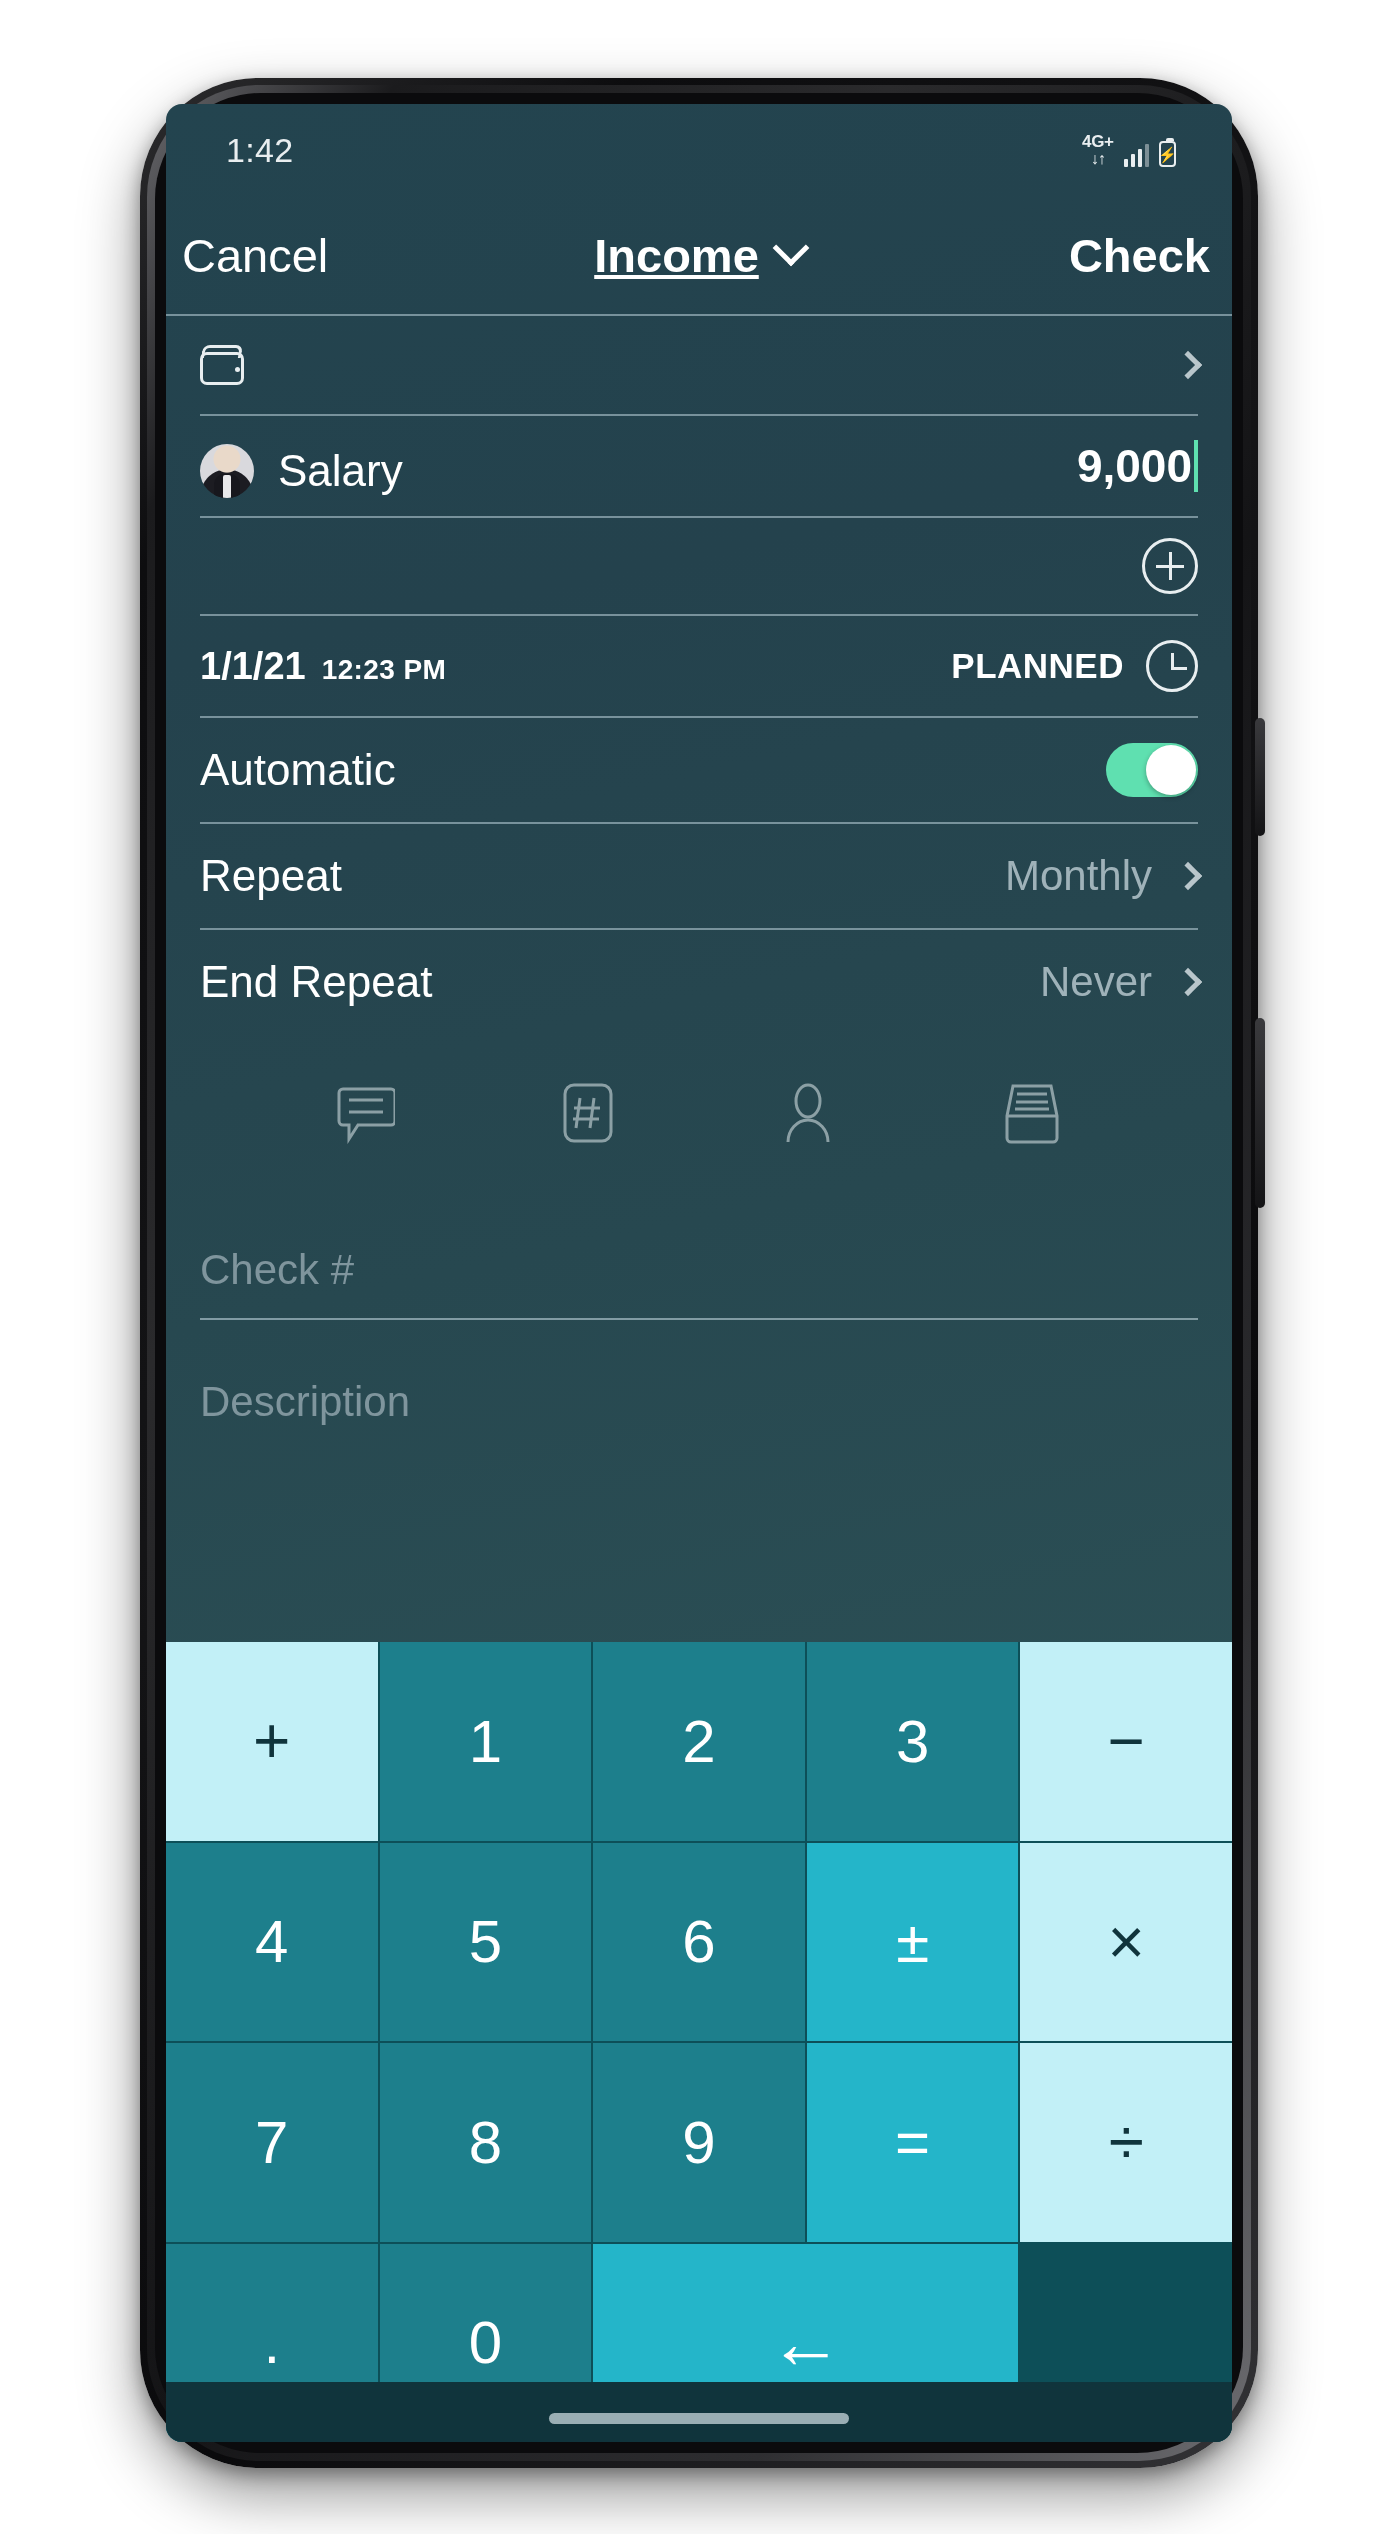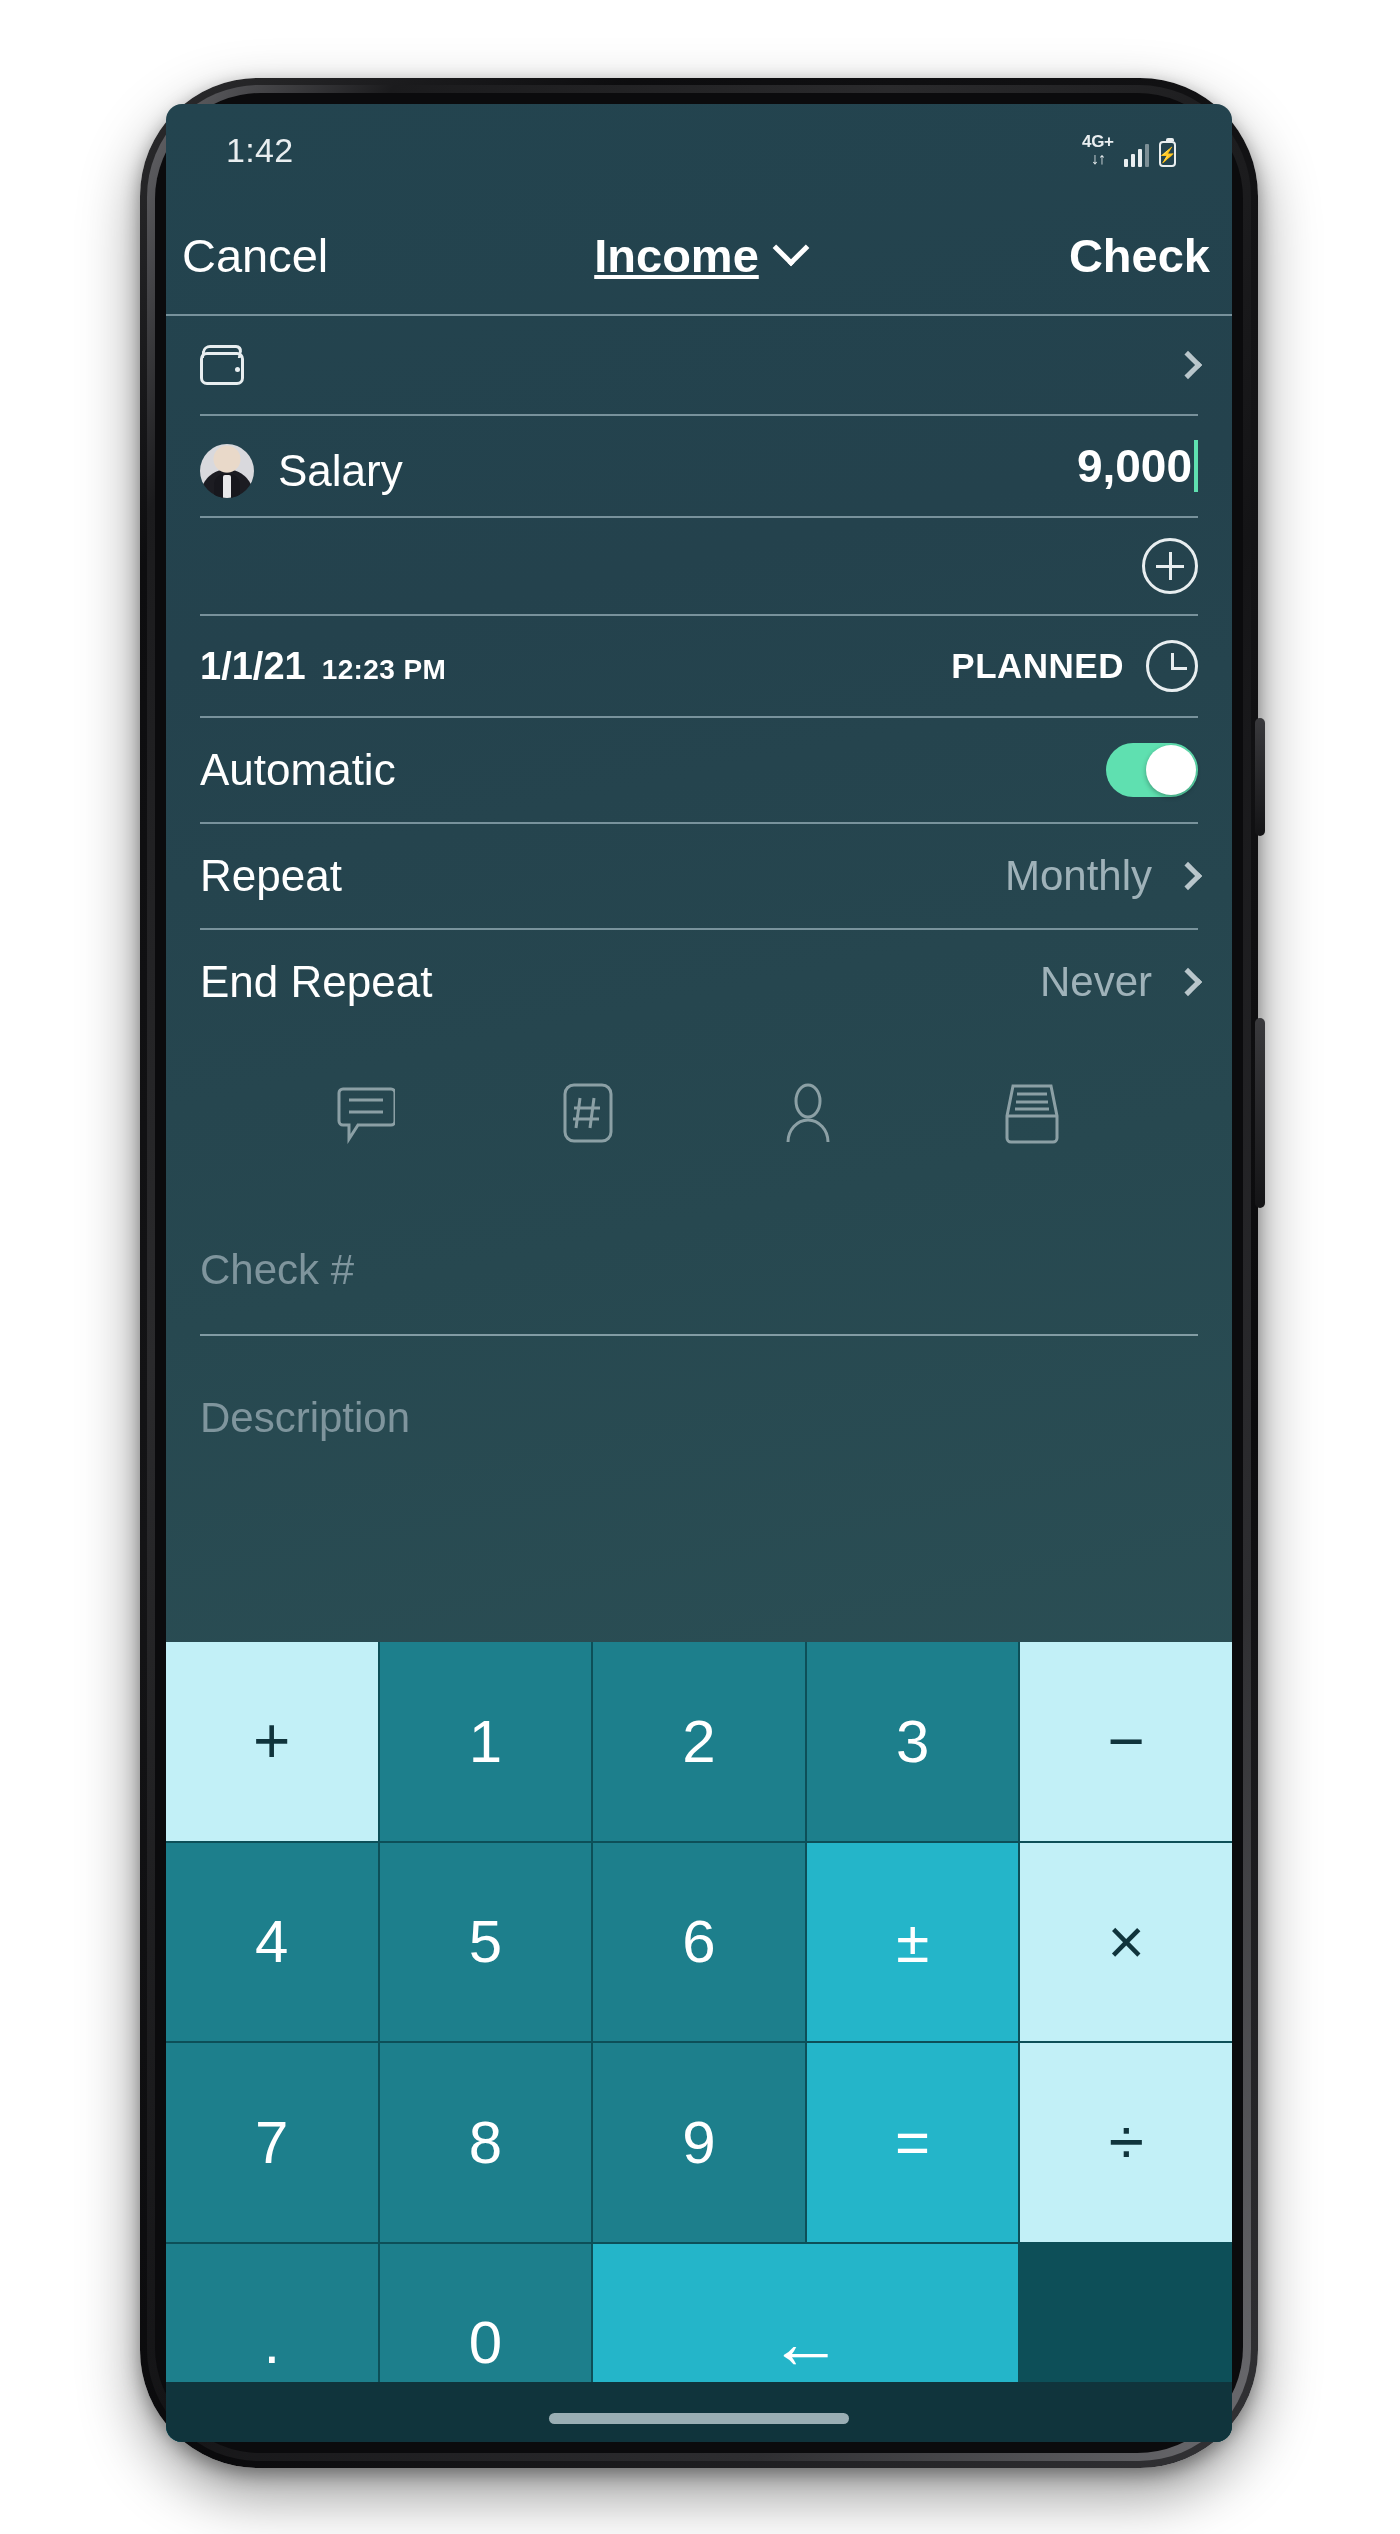--- a/index.html
+++ b/index.html
@@ -139,21 +139,21 @@
   .row-right{ display:flex; align-items:center; gap:26px; }
   .row-value{ font-size:42px; color:#9fb2b9; }
 
   
   .iconstrip{ display:flex; justify-content:space-around; align-items:center; padding:48px 88px 0 88px; }
   .ico{ opacity:.55; }
   .ico svg{ display:block; }
 
   
   .field{ margin:102px 34px 0 34px; }
-  .field-ph{ font-size:42px; color:#7f959d; padding-bottom:40px; }
+  .field-ph{ font-size:42px; color:#7f959d; padding-bottom:24px; }
   .field-line{ height:2px; background:rgba(190,212,220,.6); }
   .field2{ margin:58px 34px 0 34px; }
 
   
   .keypad{
     position:absolute; left:0; bottom:0; width:100%; height:800px;
     display:grid;
     grid-template-columns: 1fr 1fr 1fr 1fr 1fr;
     grid-template-rows: 1fr 1fr 1fr 1fr;
     background:#0d4f58;

